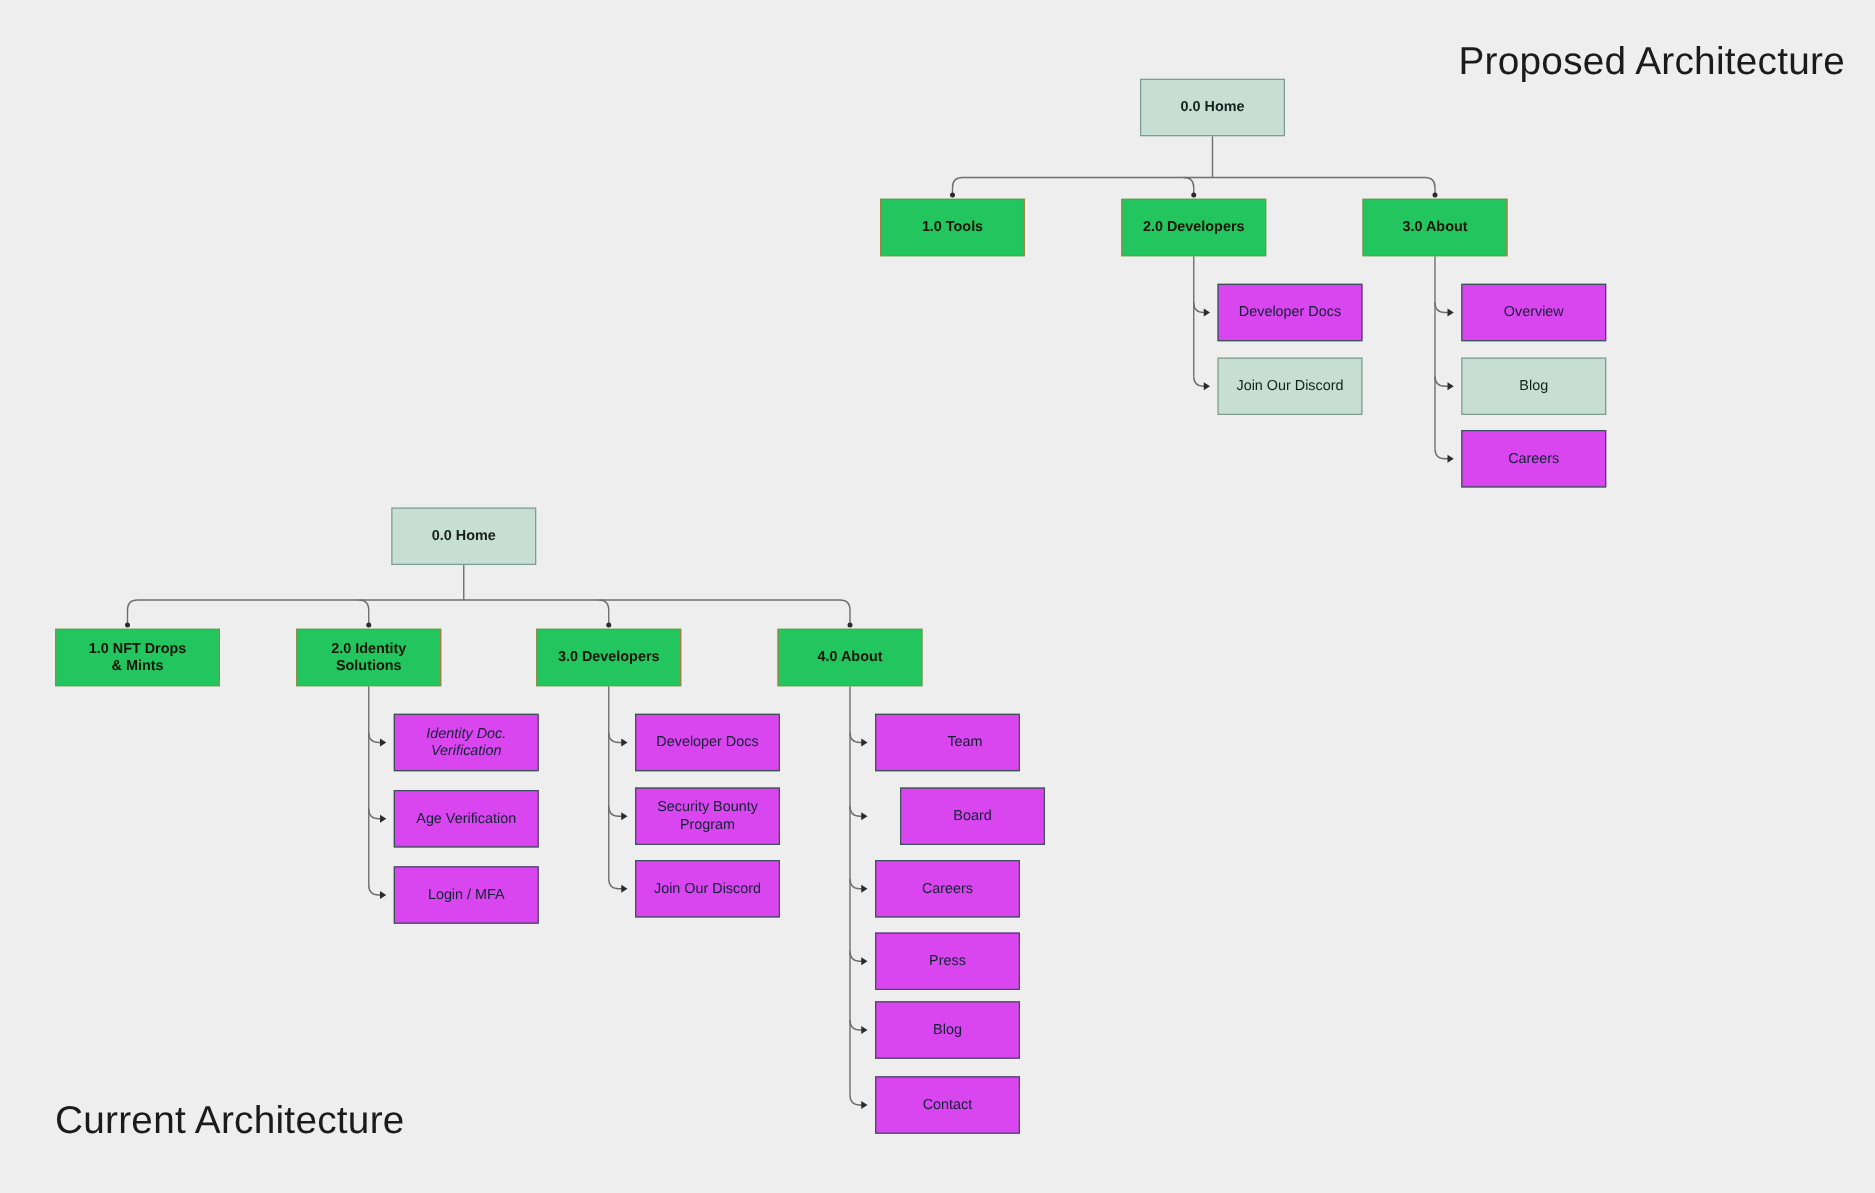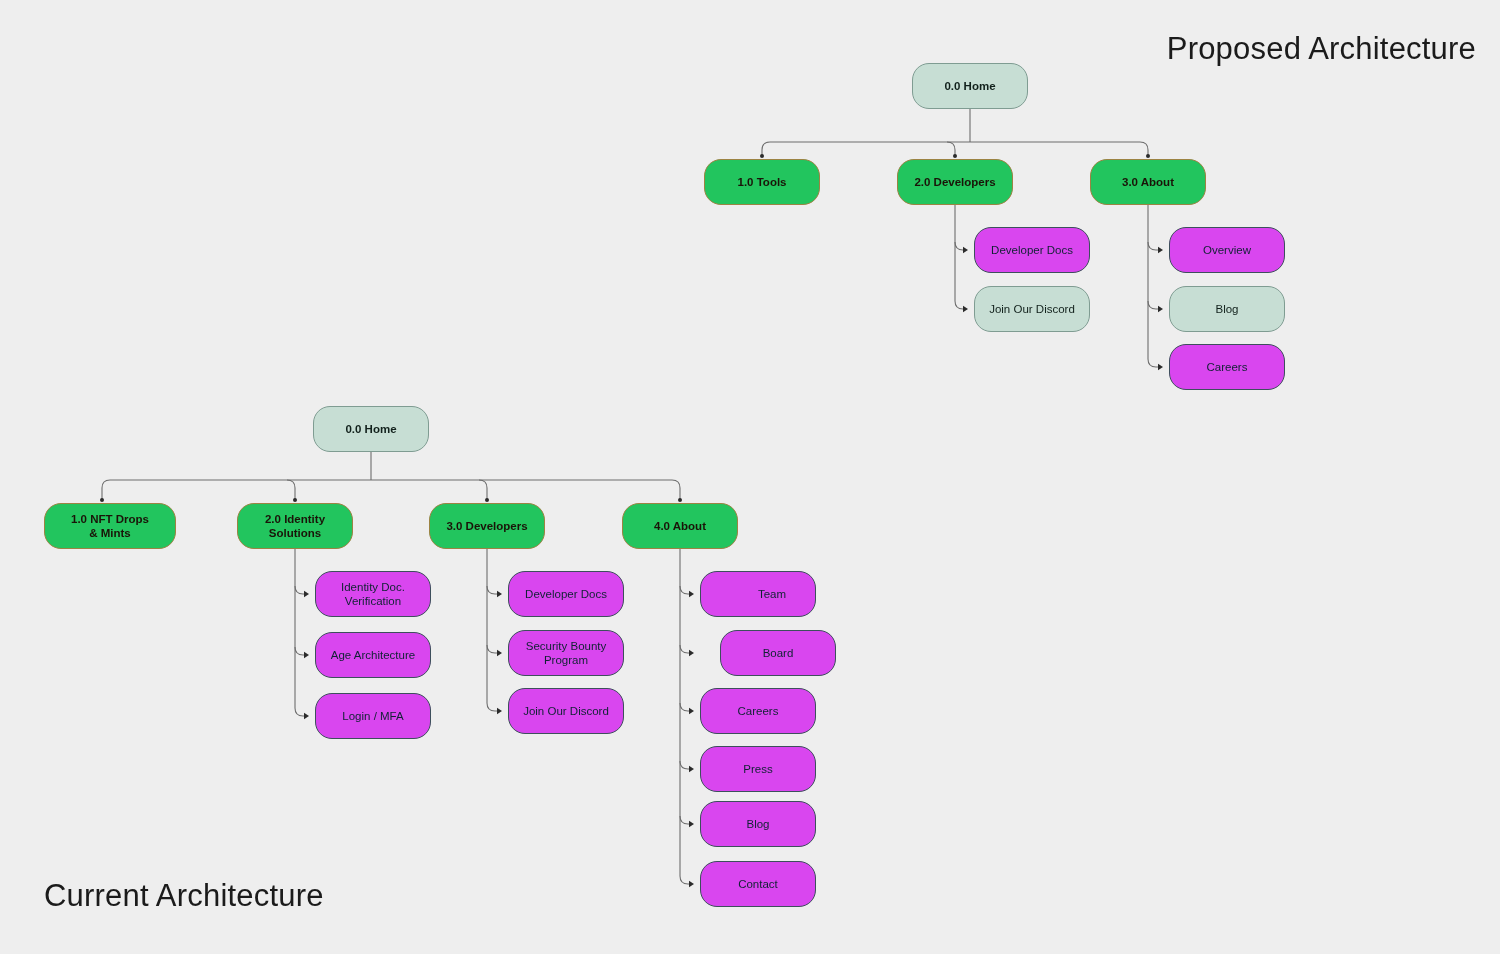--- a/index.html
+++ b/index.html
@@ -34,21 +34,21 @@
     right: 24px;
     top: 31px;
   }
   #title-current {
     left: 44px;
     top: 878px;
   }
   .node {
     position: absolute;
     box-sizing: border-box;
-    border-radius: 17px;
+    border-radius: 0;
     display: flex;
     align-items: center;
     justify-content: center;
     text-align: center;
     line-height: 1.22;
     color: #10202b;
   }
   .node.green {
     background: #c7ded4;
     border: 1.3px solid #7f9c92;
@@ -187,26 +187,26 @@
     <div class="node yellow lvl1" style="left: 237px; top: 503px; width: 116px; height: 46px;">
       <span class="node-label">2.0 Identity
 Solutions</span>
     </div>
     <div class="node yellow lvl1" style="left: 429px; top: 503px; width: 116px; height: 46px;">
       <span class="node-label">3.0 Developers</span>
     </div>
     <div class="node yellow lvl1" style="left: 622px; top: 503px; width: 116px; height: 46px;">
       <span class="node-label">4.0 About</span>
     </div>
-    <div class="node blue leaf" style="left: 315px; top: 571px; width: 116px; height: 46px;">
+    <div class="node blue leaf" style="left: 315px; top: 571px; width: 116px; height: 46px; font-style: italic;">
       <span class="node-label">Identity Doc.
 Verification</span>
     </div>
     <div class="node blue leaf" style="left: 315px; top: 632px; width: 116px; height: 46px;">
-      <span class="node-label">Age Architecture</span>
+      <span class="node-label">Age Verification</span>
     </div>
     <div class="node blue leaf" style="left: 315px; top: 693px; width: 116px; height: 46px;">
       <span class="node-label">Login / MFA</span>
     </div>
     <div class="node blue leaf" style="left: 508px; top: 571px; width: 116px; height: 46px;">
       <span class="node-label">Developer Docs</span>
     </div>
     <div class="node blue leaf" style="left: 508px; top: 630px; width: 116px; height: 46px;">
       <span class="node-label">Security Bounty
 Program</span>

